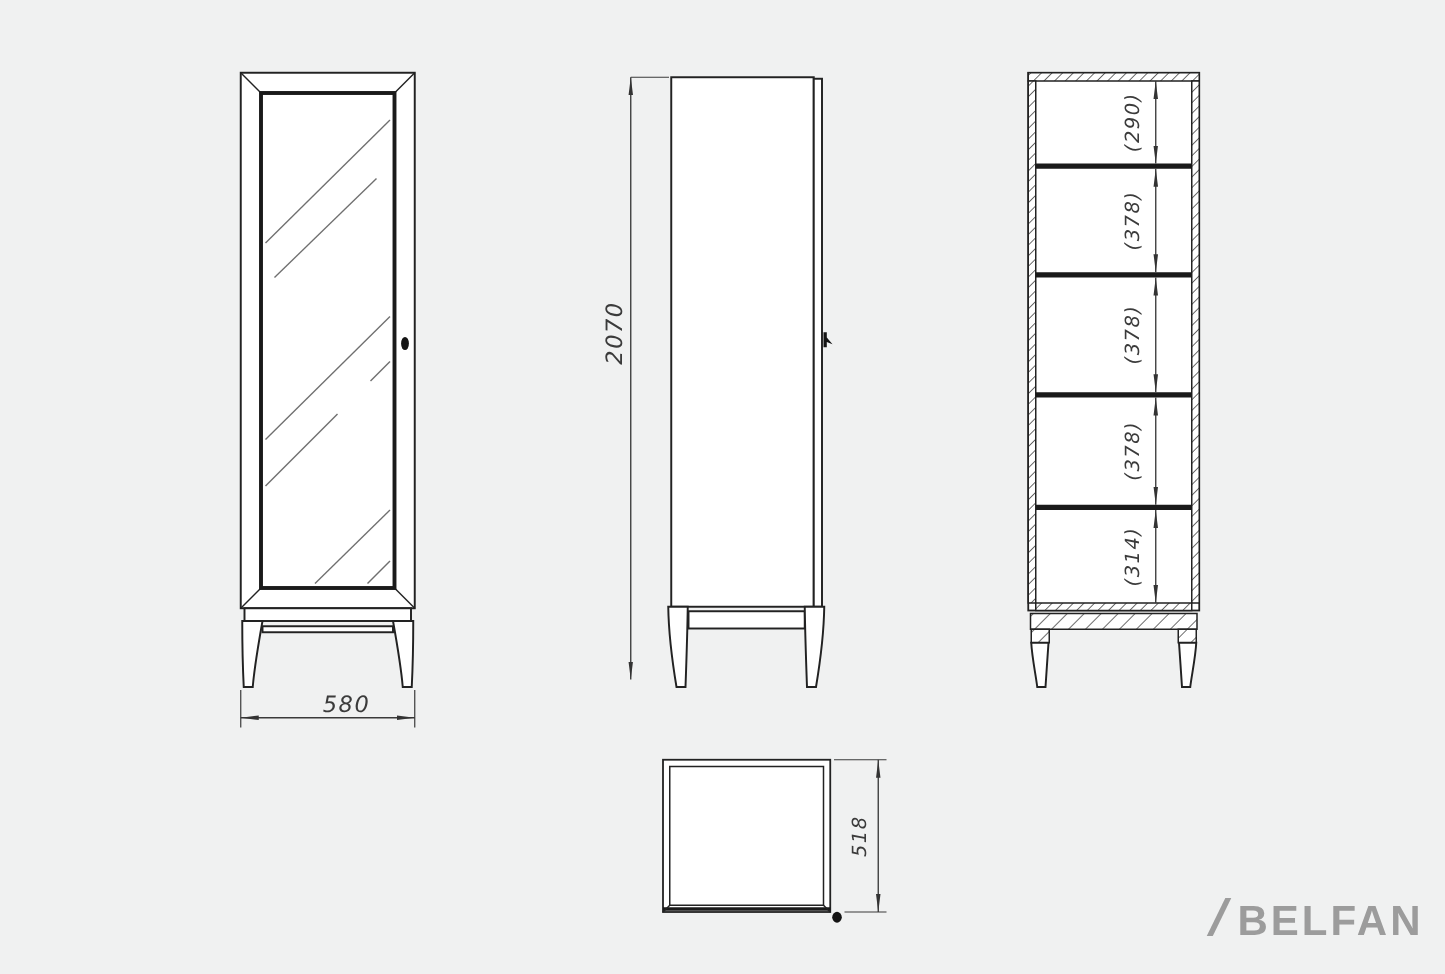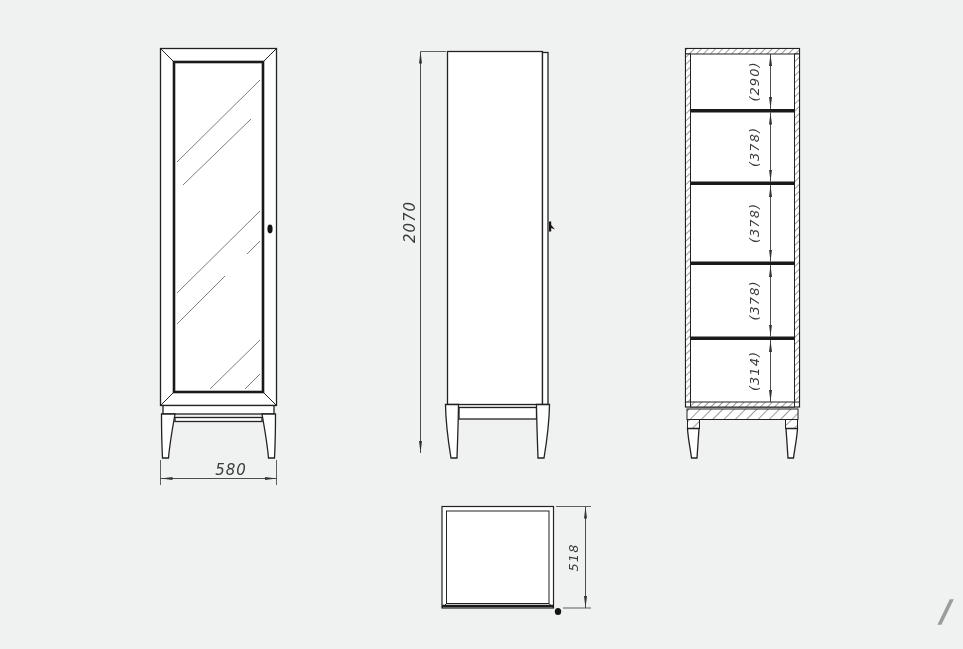--- a/index.html
+++ b/index.html
@@ -143,14 +143,15 @@
   <g>
     <line class="extline" x1="556" y1="506.5" x2="591" y2="506.5"></line>
     <line class="extline" x1="563" y1="608" x2="591" y2="608"></line>
     <line class="dimline" x1="585.5" y1="506.5" x2="585.5" y2="608" marker-start="url(#arr)" marker-end="url(#arr)"></line>
     <text class="dimtext dt13" text-anchor="middle" transform="translate(577.5,557.5) rotate(-90)">518</text>
   </g>
 </svg>
 
   <div class="logo">
     <span class="logo-slash">/</span>
+    <span class="logo-text">BELFAN</span>
   </div>
 </div>
 
 </body></html>

